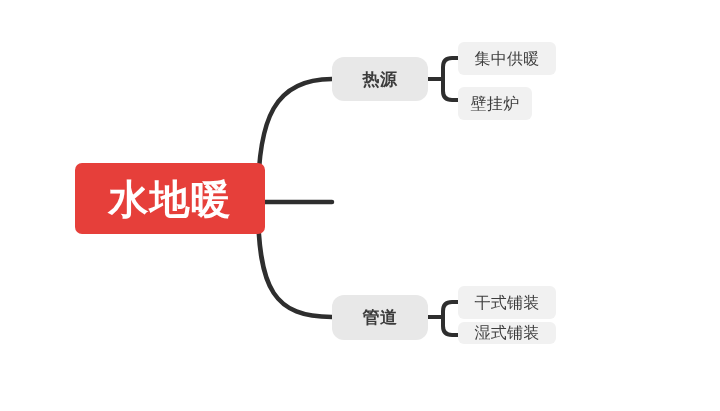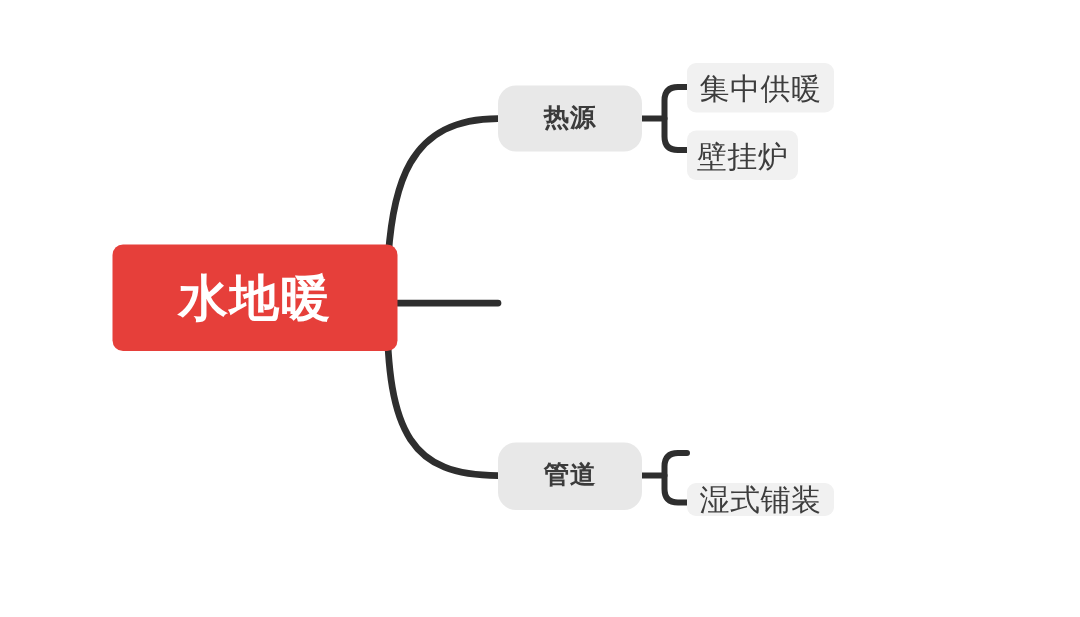--- a/index.html
+++ b/index.html
@@ -33,41 +33,41 @@
     line-height: 1;
   }
   .node-root {
     left: 75px;
     top: 163px;
     width: 190px;
     height: 71px;
     background: #e63f3a;
     border-radius: 7px;
     color: #ffffff;
-    font-size: 33px;
+    font-size: 40px;
     font-weight: 700;
     letter-spacing: 1px;
   }
   .node-branch {
     background: #e8e8e8;
     border-radius: 12px;
     color: #3b3b3b;
     font-size: 17px;
     font-weight: 600;
     letter-spacing: 0.5px;
   }
   .node-b1 { left: 332px; top: 57px;  width: 96px;  height: 44px; }
   .node-b2 { left: 332px; top: 180px; width: 144px; height: 45px; }
   .node-b3 { left: 332px; top: 295px; width: 96px;  height: 45px; }
 
   .node-leaf {
     background: #f1f1f1;
     border-radius: 6px;
     color: #3d3d3d;
-    font-size: 20px;
+    font-size: 16px;
     font-weight: 500;
     letter-spacing: 0.3px;
   }
   .node-l1 { left: 458px; top: 42px;  width: 98px; height: 33px; }
   .node-l2 { left: 458px; top: 87px;  width: 74px; height: 33px; }
   .node-l3 { left: 458px; top: 286px; width: 98px; height: 33px; }
   .node-l4 { left: 458px; top: 322px; width: 98px; height: 22px; }
 </style>
 </head>
 <body>
@@ -102,18 +102,21 @@
   </div>
 
   <div class="node node-leaf node-l1">
     <span>集中供暖</span>
   </div>
 
   <div class="node node-leaf node-l2">
     <span>壁挂炉</span>
   </div>
 
+  <div class="node node-leaf node-l3">
+    <span>干式铺装</span>
+  </div>
 
   <div class="node node-leaf node-l4">
     <span>湿式铺装</span>
   </div>
 
 </div>
 
 </body></html>

